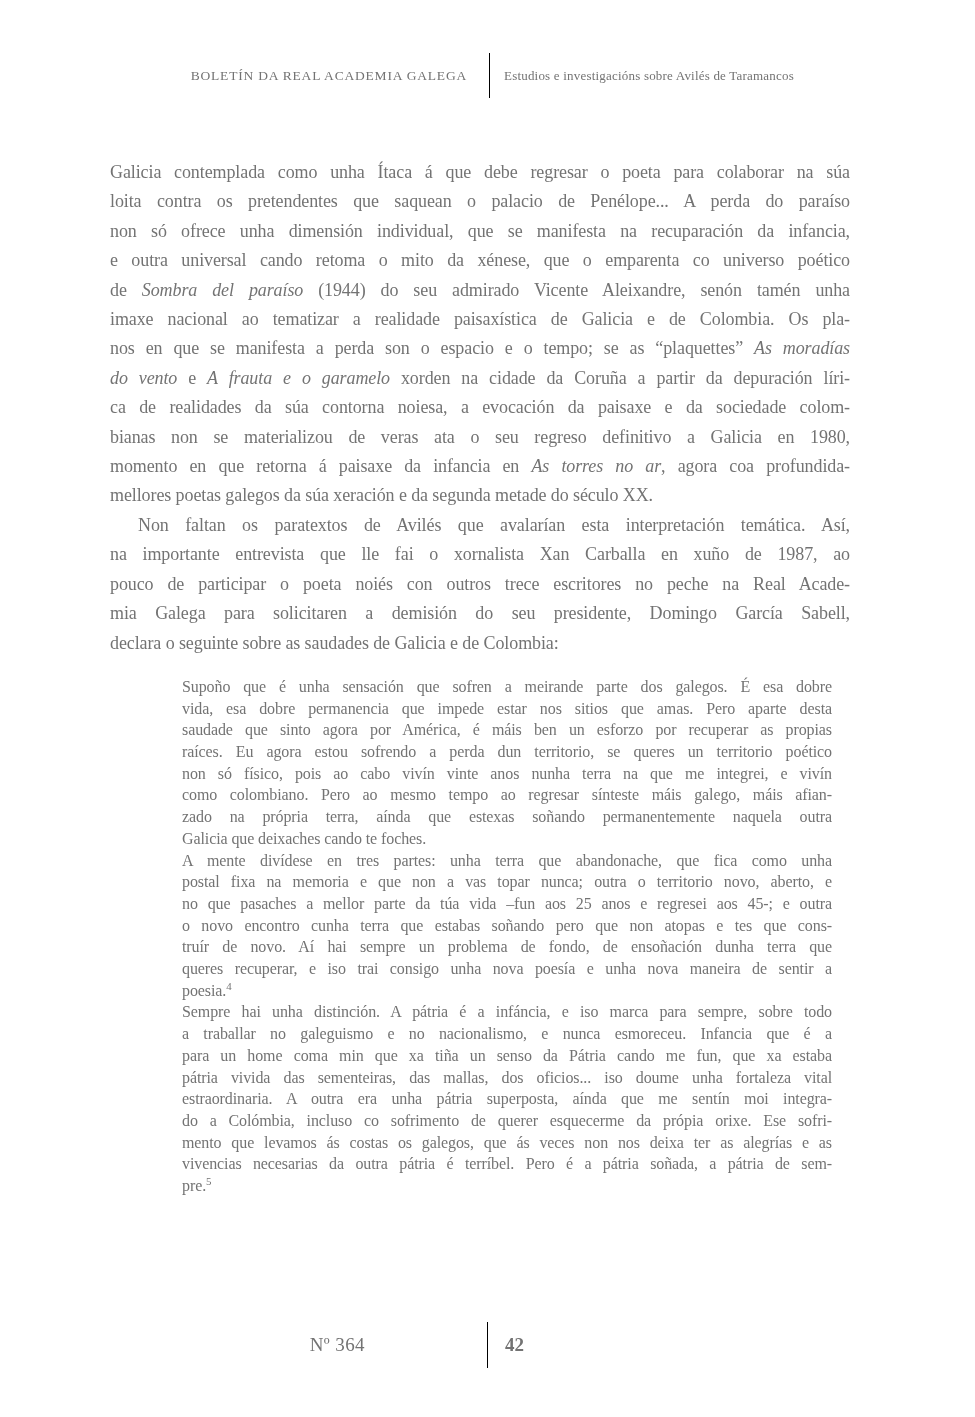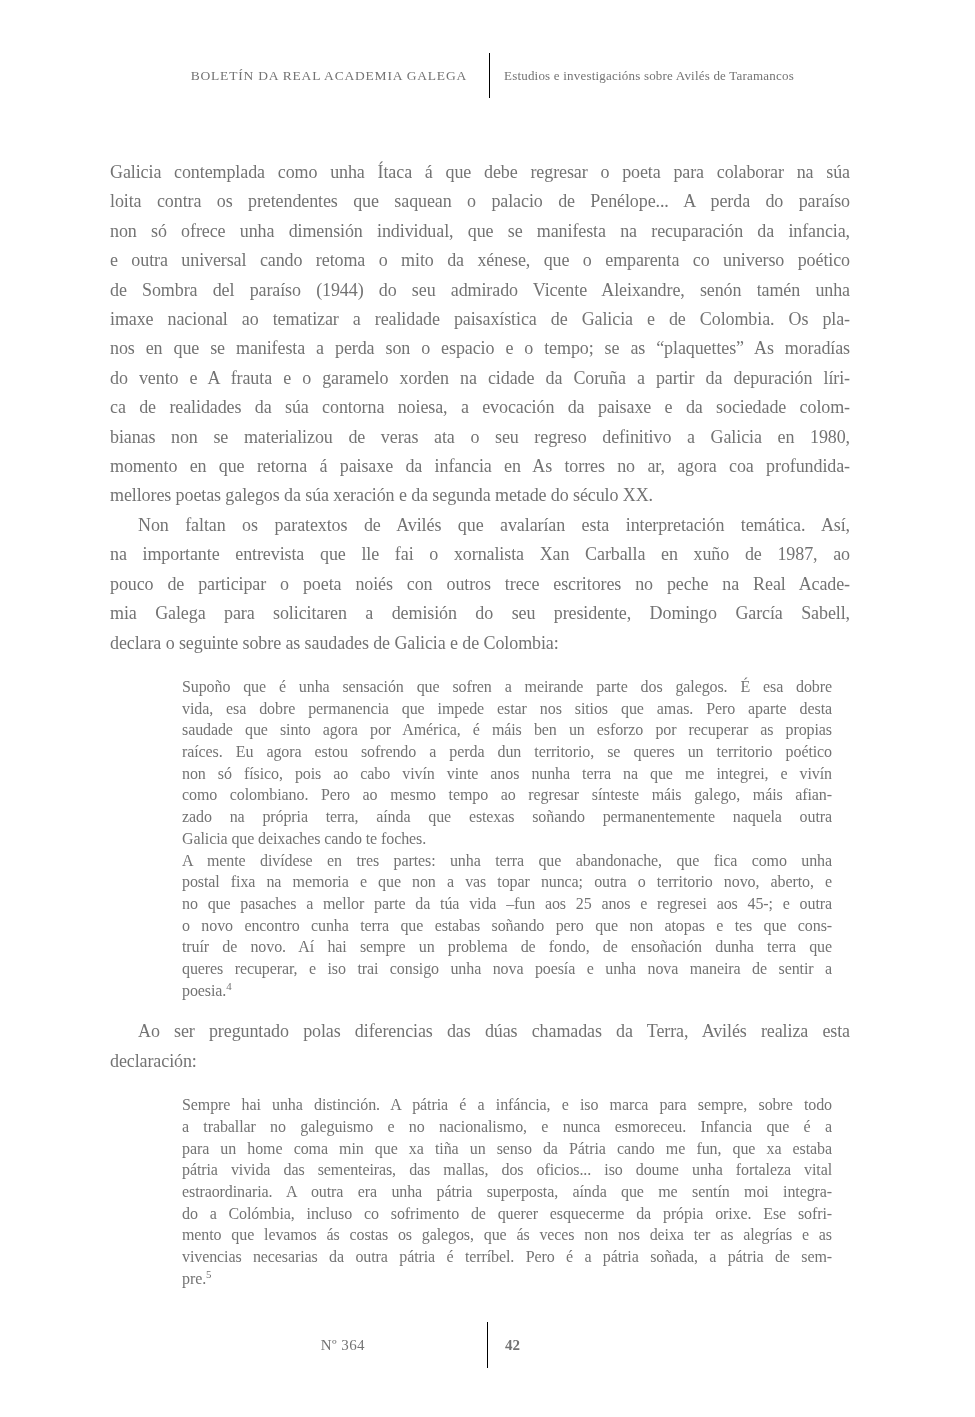--- a/index.html
+++ b/index.html
@@ -69,35 +69,35 @@
   }
   .block.quote + .block.quote { margin-top: 0; }
   .block.quote + .block.paragraph { margin-top: 16px; }
 
   .line {
     text-align: justify;
     text-align-last: justify;
   }
   .line.last { text-align-last: left; }
   .line.indent { text-indent: 28px; }
-  .italic { }
+  .italic { font-style: italic; }
   .sup {
     font-size: 0.68em;
     vertical-align: super;
     line-height: 0;
   }
 
   
   .footer {
     position: absolute;
     top: 1322px;
     left: 0;
     width: 861px;
     height: 46px;
-    font-size: 15px;
+    font-size: 19px;
   }
   .footer-rule {
     position: absolute;
     left: 487px;
     top: 0;
     width: 1px;
     height: 46px;
     background: #000;
   }
   .footer-issue {
@@ -161,24 +161,20 @@
       </div>
       <div class="block quote">
         <div class="line"><span>A mente divídese en tres partes: unha terra que abandonache, que fica como unha</span></div>
         <div class="line"><span>postal fixa na memoria e que non a vas topar nunca; outra o territorio novo, aberto, e</span></div>
         <div class="line"><span>no que pasaches a mellor parte da túa vida –fun aos 25 anos e regresei aos 45-; e outra</span></div>
         <div class="line"><span>o novo encontro cunha terra que estabas soñando pero que non atopas e tes que cons-</span></div>
         <div class="line"><span>truír de novo. Aí hai sempre un problema de fondo, de ensoñación dunha terra que</span></div>
         <div class="line"><span>queres recuperar, e iso trai consigo unha nova poesía e unha nova maneira de sentir a</span></div>
         <div class="line last"><span>poesia.</span><span class="sup">4</span></div>
       </div>
-      <div class="block paragraph">
-        <div class="line indent"><span>Ao ser preguntado polas diferencias das dúas chamadas da Terra, Avilés realiza esta</span></div>
-        <div class="line last"><span>declaración:</span></div>
-      </div>
       <div class="block quote">
         <div class="line"><span>Sempre hai unha distinción. A pátria é a infáncia, e iso marca para sempre, sobre todo</span></div>
         <div class="line"><span>a traballar no galeguismo e no nacionalismo, e nunca esmoreceu. Infancia que é a</span></div>
         <div class="line"><span>para un home coma min que xa tiña un senso da Pátria cando me fun, que xa estaba</span></div>
         <div class="line"><span>pátria vivida das sementeiras, das mallas, dos oficios... iso doume unha fortaleza vital</span></div>
         <div class="line"><span>estraordinaria. A outra era unha pátria superposta, aínda que me sentín moi integra-</span></div>
         <div class="line"><span>do a Colómbia, incluso co sofrimento de querer esquecerme da própia orixe. Ese sofri-</span></div>
         <div class="line"><span>mento que levamos ás costas os galegos, que ás veces non nos deixa ter as alegrías e as</span></div>
         <div class="line"><span>vivencias necesarias da outra pátria é terríbel. Pero é a pátria soñada, a pátria de sem-</span></div>
         <div class="line last"><span>pre.</span><span class="sup">5</span></div>

